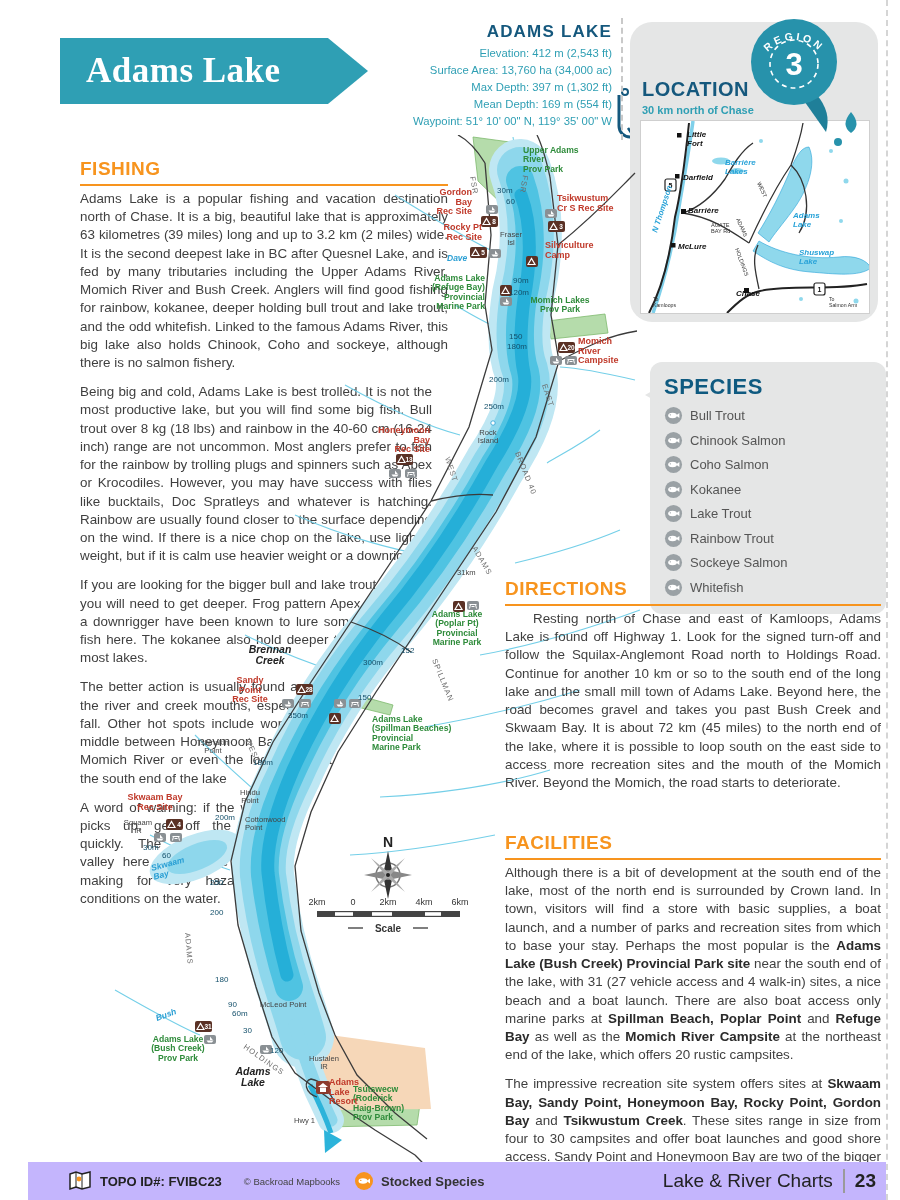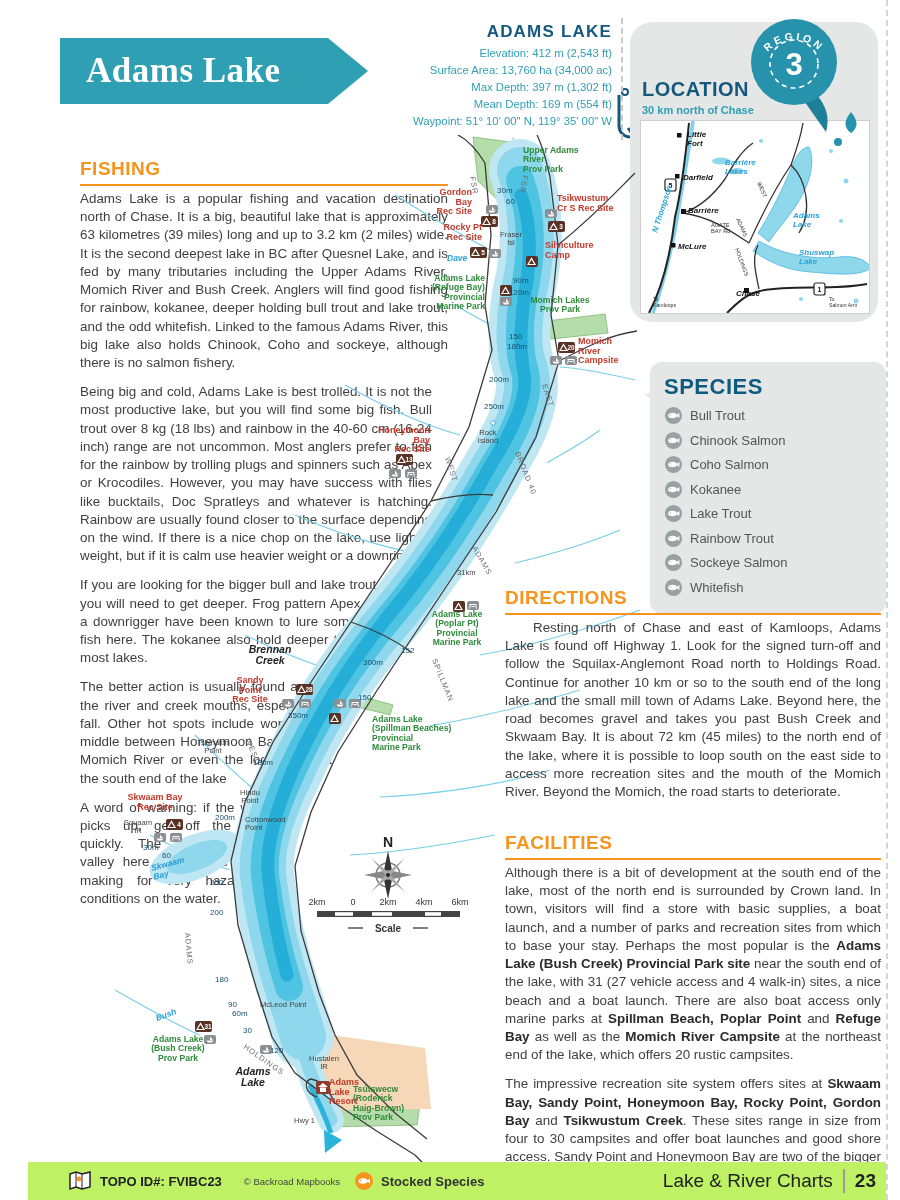--- a/index.html
+++ b/index.html
@@ -21,21 +21,21 @@
   #locpanel .lt{position:absolute;left:12px;top:56px;font-size:20px;font-weight:bold;color:#15587d;letter-spacing:.5px;}
   #locpanel .ls{position:absolute;left:12px;top:82px;font-size:11px;font-weight:bold;color:#2f9fb4;}
   #locmap{position:absolute;left:10px;top:98px;width:228px;height:192px;background:#fff;border:1px solid #cfcfcf;}
   #regionbadge{position:absolute;left:738px;top:8px;width:136px;height:146px;}
   
   .sec h2{font-size:19px;font-weight:bold;color:#f7941e;letter-spacing:.5px;margin:0 0 4px 0;
           border-bottom:2.5px solid #f7941e;padding-bottom:4px;}
   .sec p{font-size:13.4px;line-height:1.36;margin:0 0 11px 0;text-align:justify;}
   #fishing{position:absolute;left:80px;top:158px;width:368px;}
   #fishing p.w2{width:352px;} #fishing p.w3{width:300px;} #fishing p.w4{width:252px;} #fishing p.w5{width:188px;}
-  #directions{position:absolute;left:505px;top:578px;width:376px;margin-top:9px;}
+  #directions{position:absolute;left:505px;top:578px;width:376px;}
   #directions p.first{text-indent:28px;}
   #facilities{position:absolute;left:505px;top:832px;width:376px;}
   
   #species{position:absolute;left:650px;top:362px;width:236px;min-height:200px;background:#e5e6e6;
            border-radius:12px;padding:12px 0 12px 14px;box-sizing:border-box;}
   #species:before{content:"";position:absolute;left:-14px;top:24px;border:9px solid transparent;
                   border-right:16px solid #e5e6e6;}
   #species .st{font-size:22px;font-weight:bold;color:#0f5a80;letter-spacing:.5px;margin-bottom:6px;}
   .sp-item{display:flex;align-items:center;gap:7px;margin-bottom:5.5px;}
   .sp-item .nm{font-size:13px;color:#555;}
@@ -43,21 +43,21 @@
   #lakemap{position:absolute;left:95px;top:135px;width:570px;height:1040px;}
   text{font-family:"Liberation Sans",sans-serif;}
   .ml-r{fill:#c03a2b;font-weight:bold;font-size:9px;}
   .ml-g{fill:#2e8b3a;font-weight:bold;font-size:8.6px;}
   .ml-b{fill:#2a9fd4;font-style:italic;font-weight:bold;font-size:8.5px;}
   .ml-t{fill:#222;font-weight:bold;font-style:italic;font-size:10.5px;}
   .ml-p{fill:#444;font-size:7.6px;}
   .ml-d{fill:#14506b;font-size:8px;}
   .ml-w{fill:#6d6d6d;font-size:7.6px;letter-spacing:1px;}
   
-  #footer{position:absolute;left:28px;top:1162px;width:858px;height:38px;background:#bef264;
+  #footer{position:absolute;left:28px;top:1162px;width:858px;height:38px;background:#c4b5fd;
           display:flex;align-items:center;}
   #footer .topo{font-size:13px;font-weight:bold;color:#222;margin-left:8px;}
   #footer .copy{font-size:9.5px;color:#444;margin-left:22px;}
   #footer .stocked{font-size:13px;font-weight:bold;color:#333;margin-left:7px;text-align:center;}
   #footer .right{margin-left:auto;display:flex;align-items:center;}
   #footer .lrc{font-size:19px;color:#222;text-align:right;}
   #footer .div{width:2px;height:24px;background:#9a9a9a;margin:0 10px;}
   #footer .pg{font-size:19px;font-weight:bold;color:#222;margin-right:10px;}
   .ll-t{fill:#111;font-weight:bold;font-style:italic;font-size:8px;}
   .ll-bl{fill:#29a3d8;font-weight:bold;font-style:italic;font-size:8px;}

